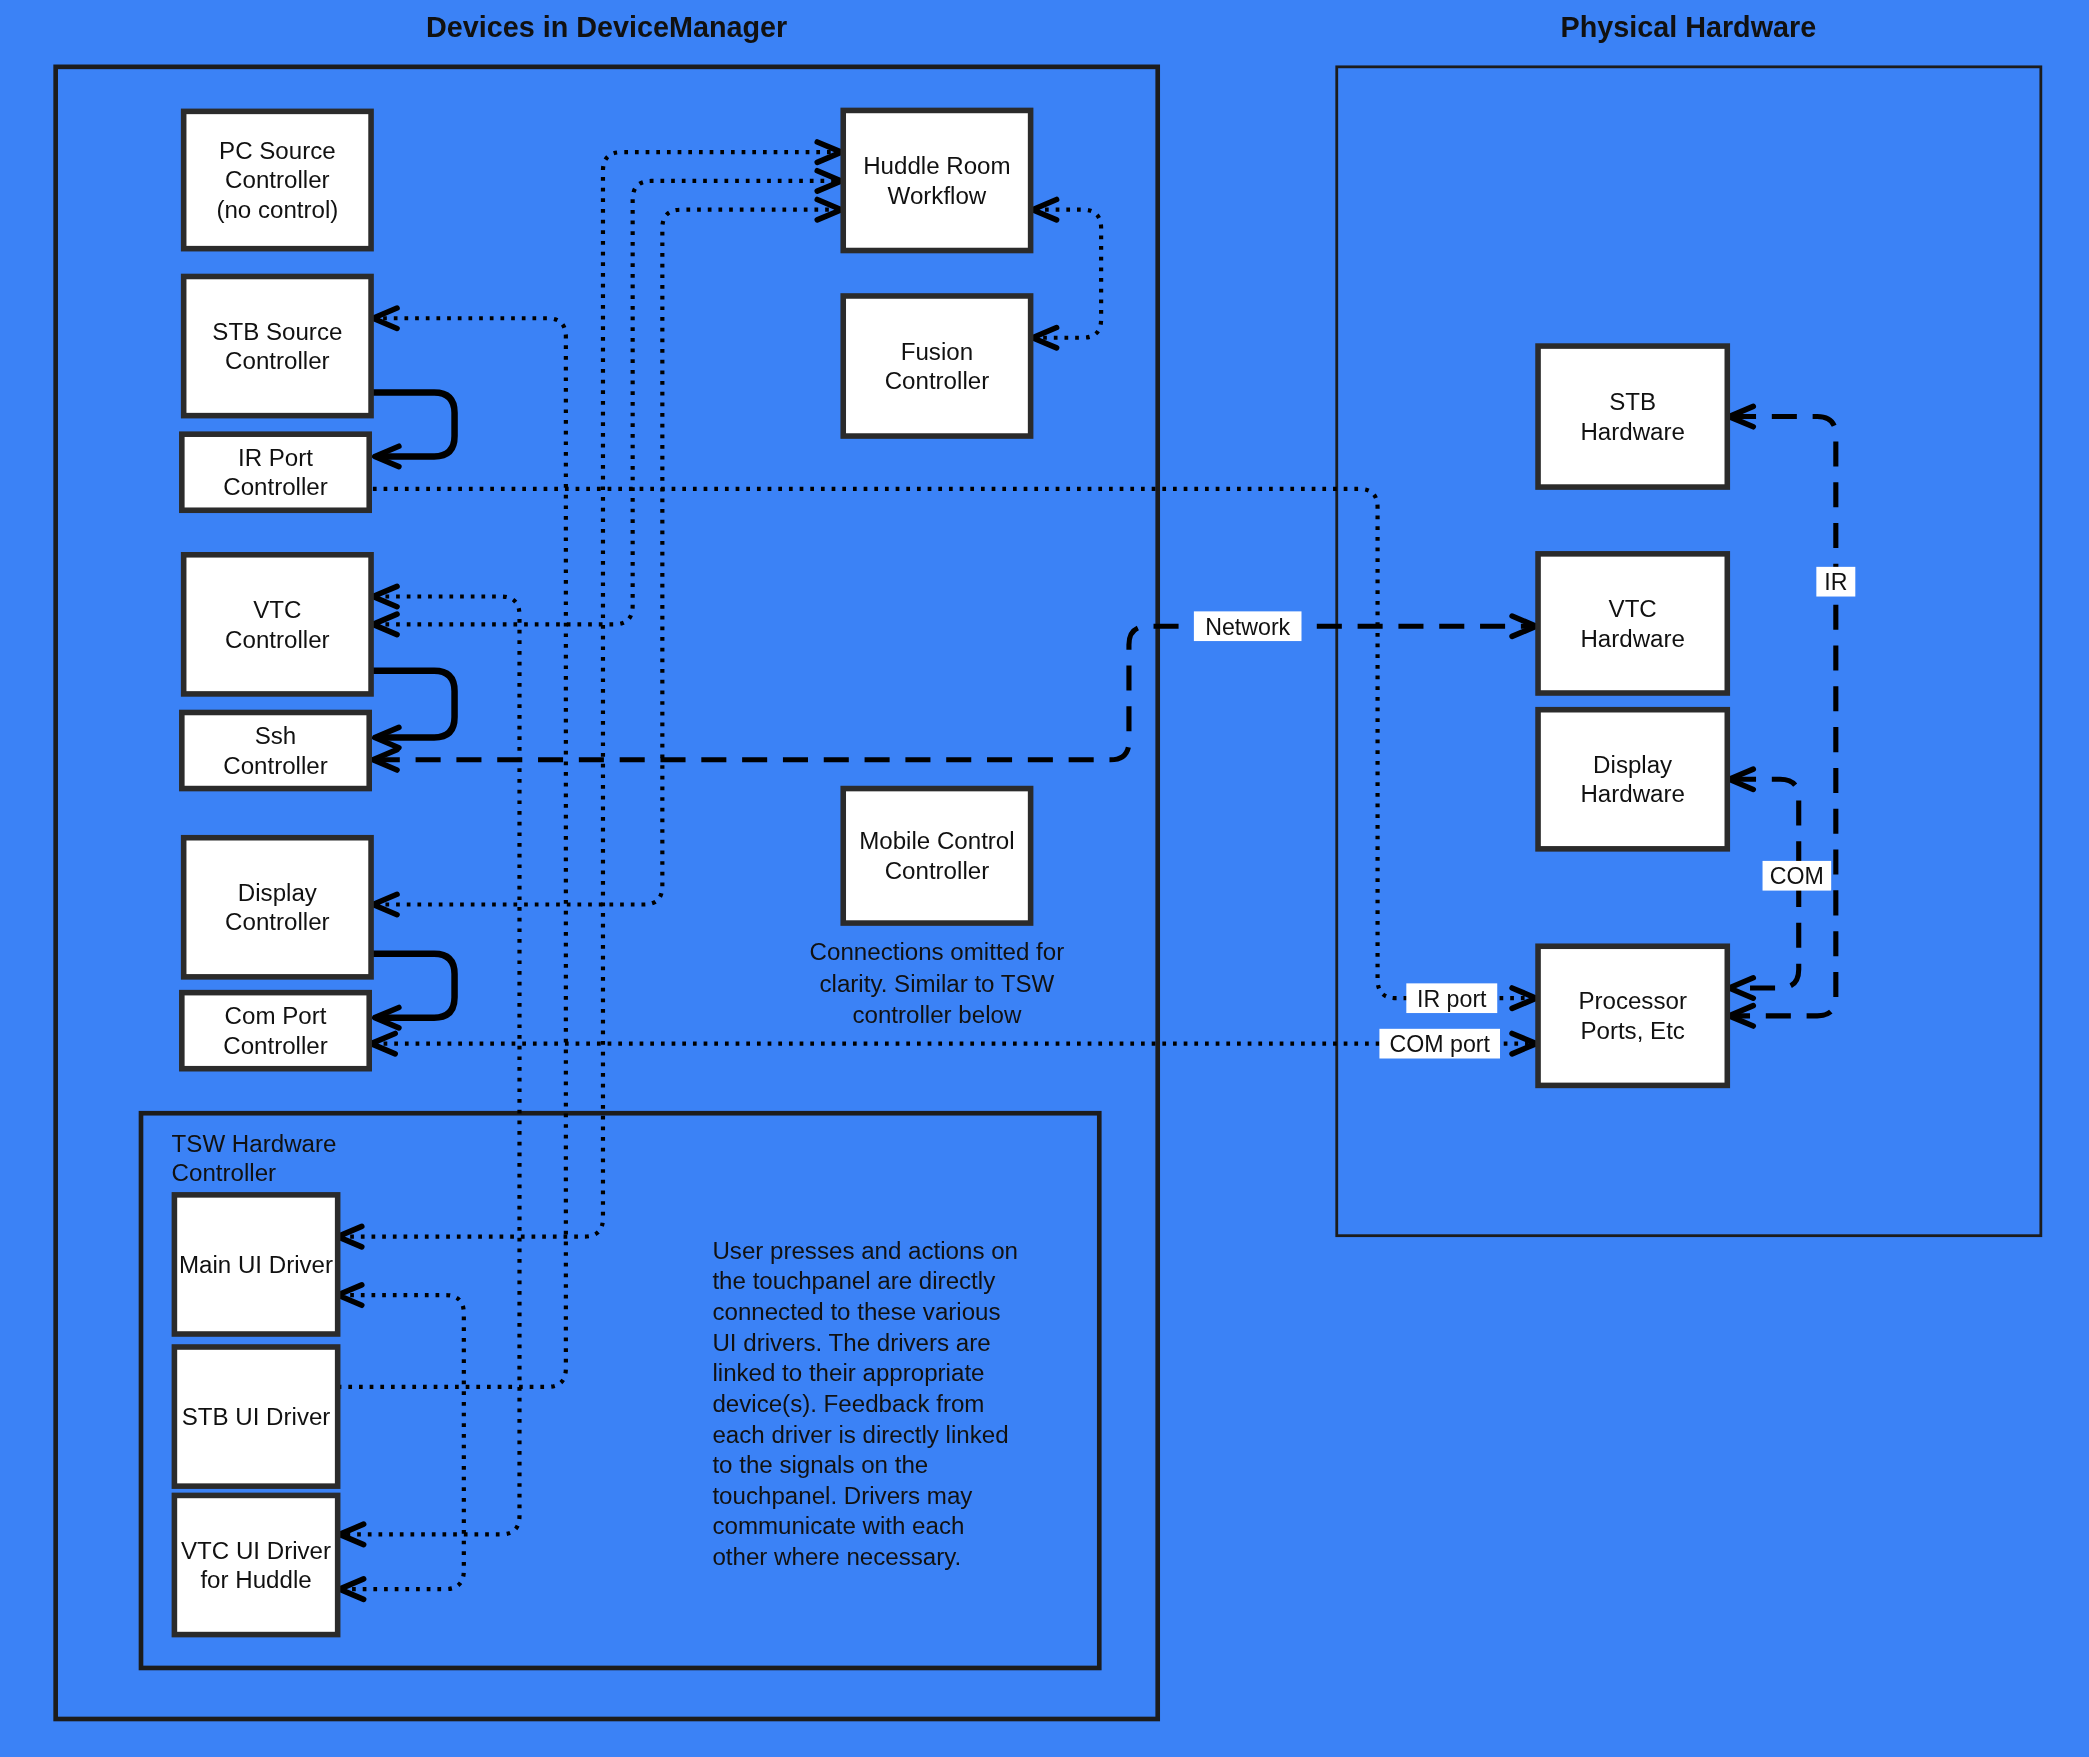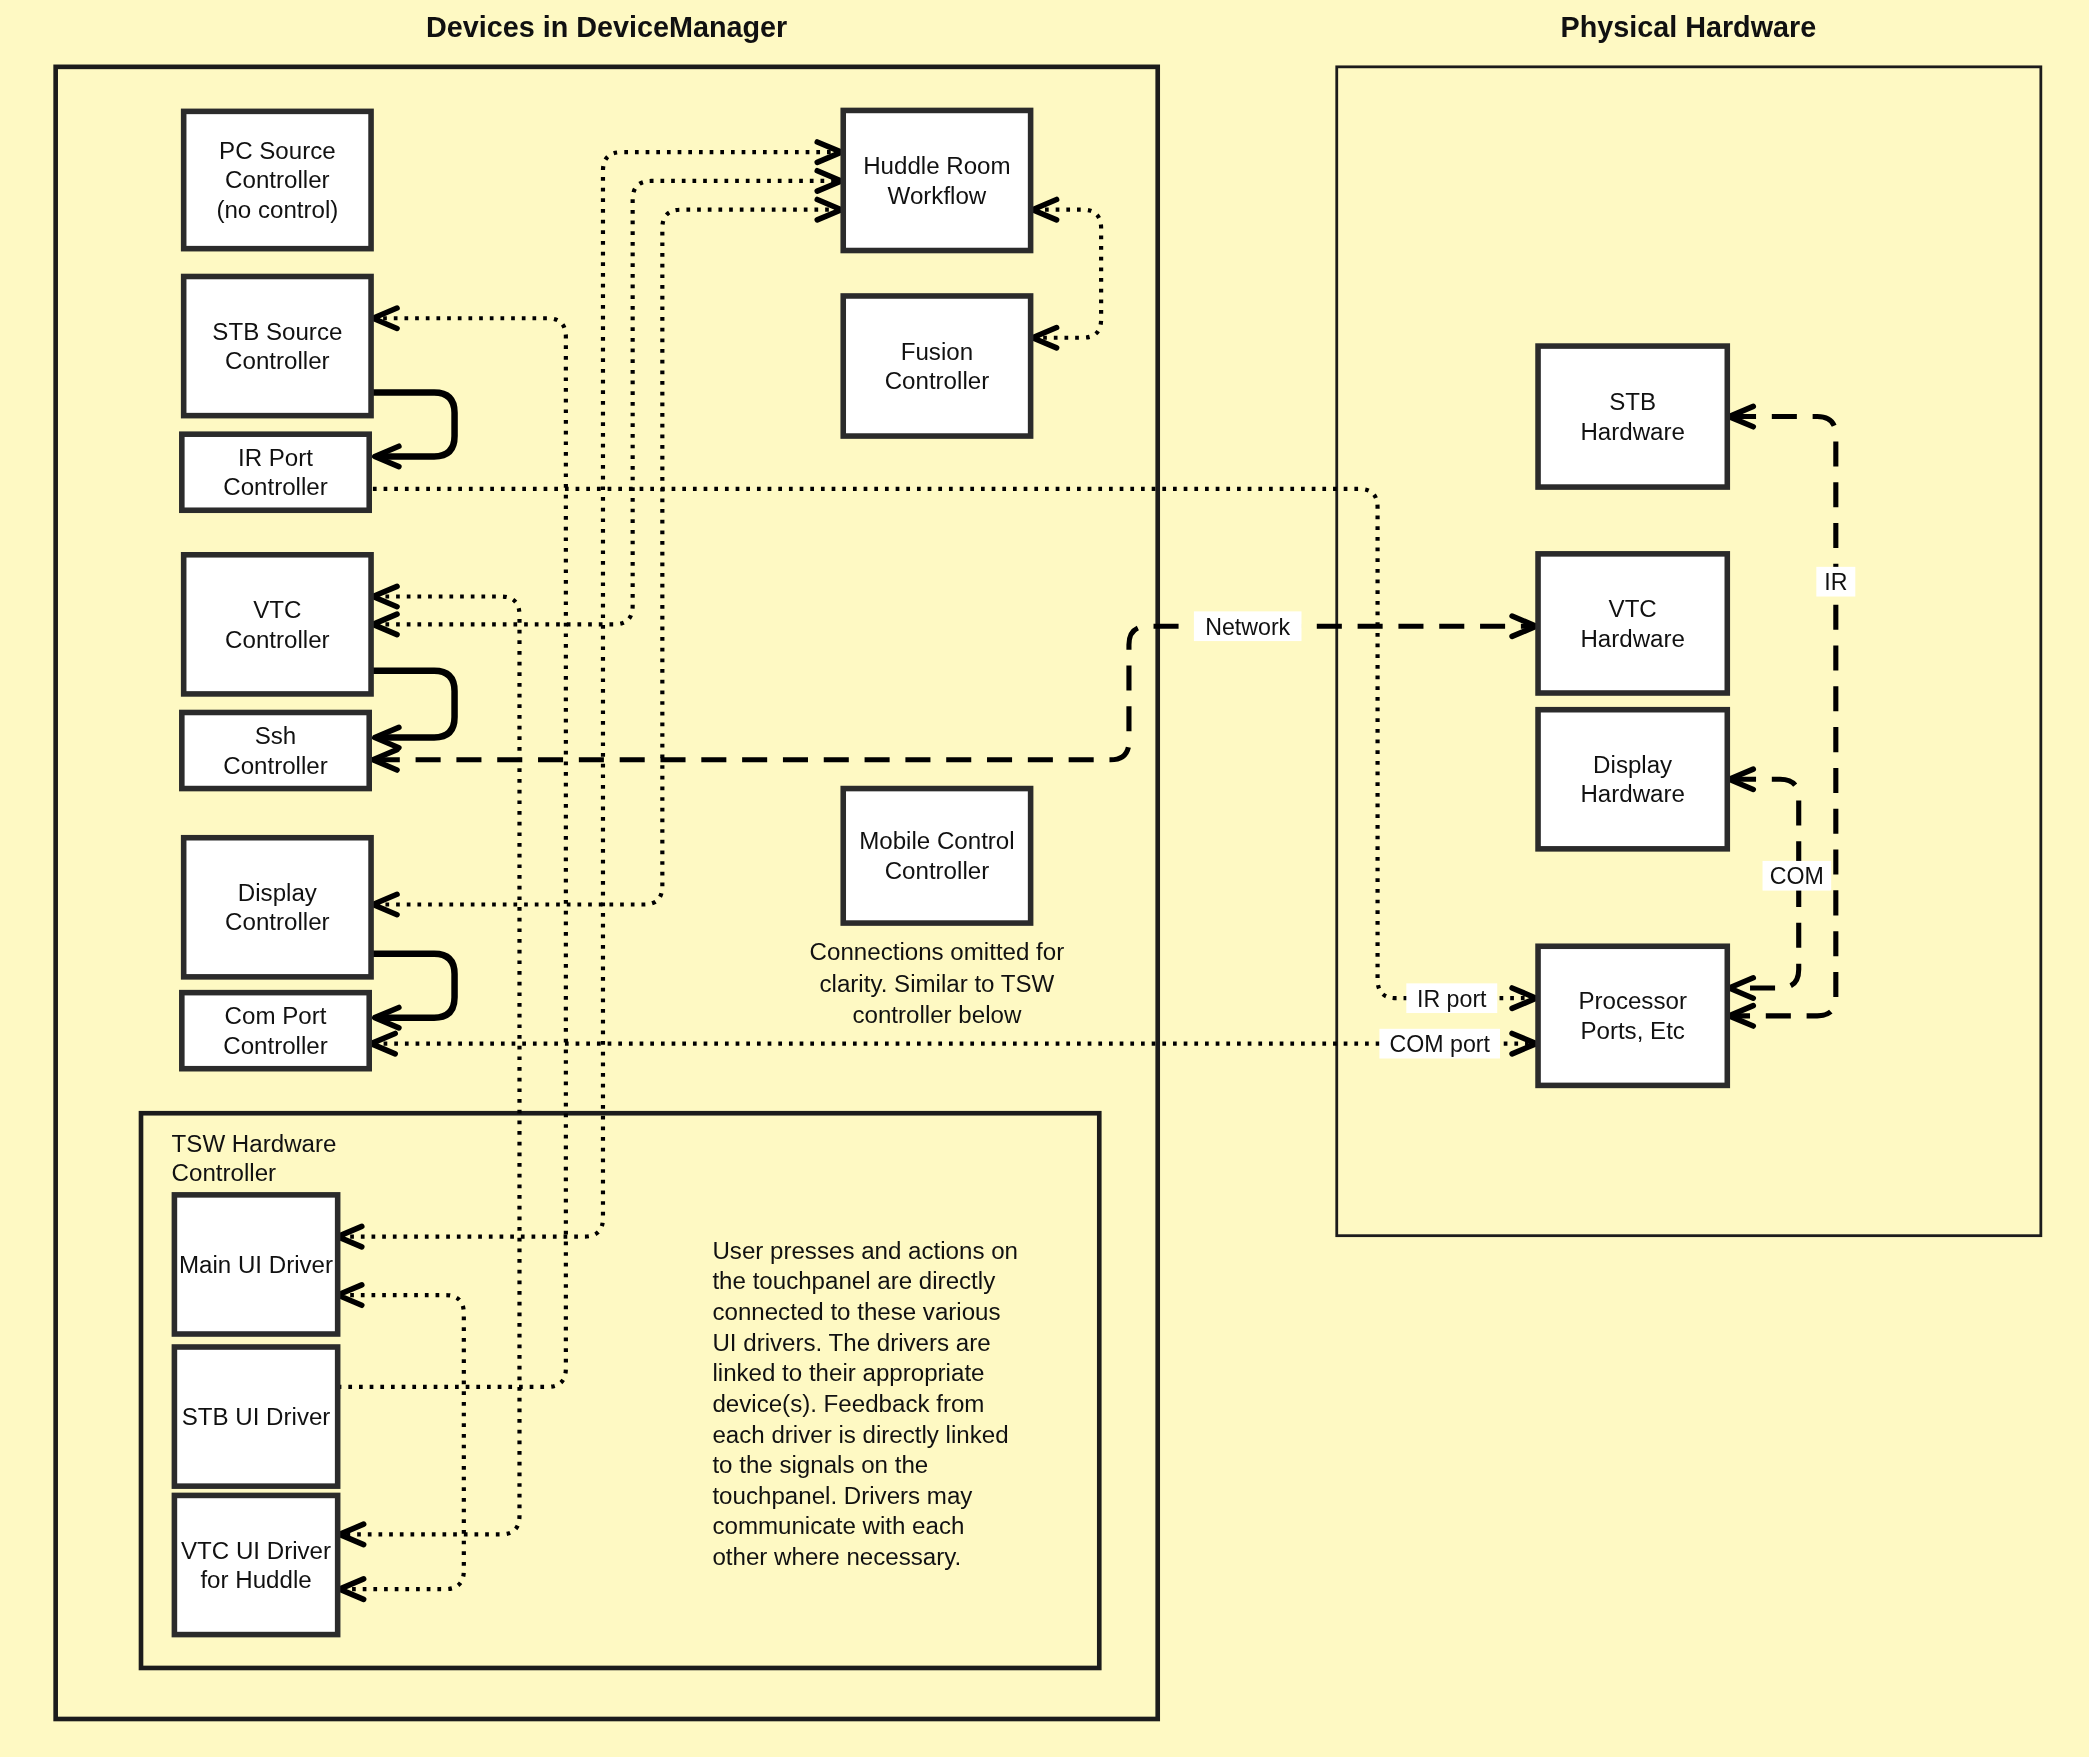--- a/index.html
+++ b/index.html
@@ -1,17 +1,17 @@
 <!DOCTYPE html>
 <html style="font-size:15px"><head>
 <meta charset="utf-8">
 <style>
   html,body{margin:0;padding:0;background:#ffffff;}
   body{font-family:"Liberation Sans", sans-serif;}
-  #stage{position:relative;width:2090px;height:1758px;background:#fef9c3;overflow:hidden;}
+  #stage{position:relative;width:2090px;height:1758px;background:#3b82f6;overflow:hidden;}
   svg{display:block;}
   text{fill:#111111;font-family:"Liberation Sans", sans-serif;}
   .box{fill:#ffffff;stroke:#2b2b2b;}
   .container{fill:none;stroke:#1c1c1c;}
   .edge-dotted{fill:none;stroke:#000000;stroke-width:4.5;stroke-dasharray:4 7.5;}
   .edge-dashed{fill:none;stroke:#000000;stroke-width:5.5;stroke-dasharray:27 17;}
   .edge-solid{fill:none;stroke:#000000;stroke-width:7;}
   .node-label{font-size:26px;}
   .title{font-size:31px;font-weight:bold;}
   .group-label{font-size:26px;}

